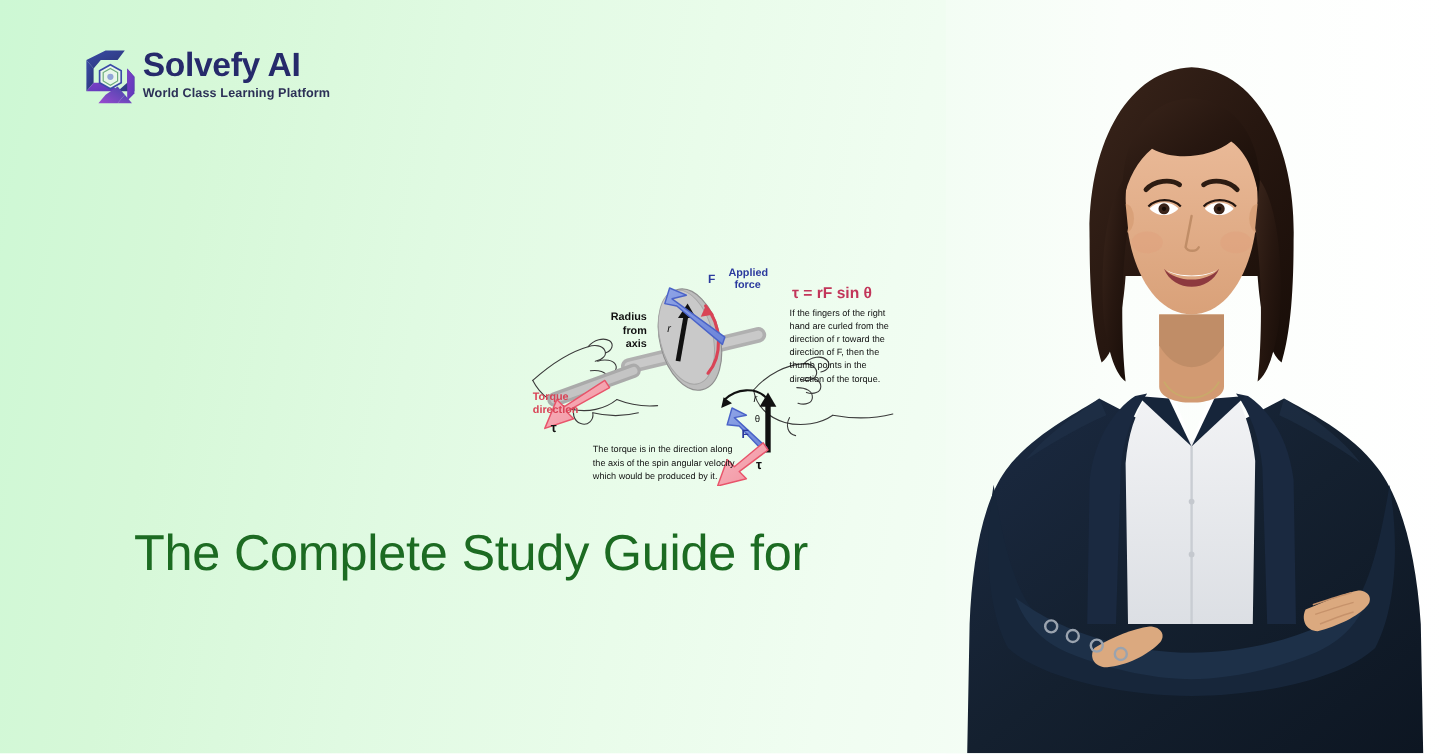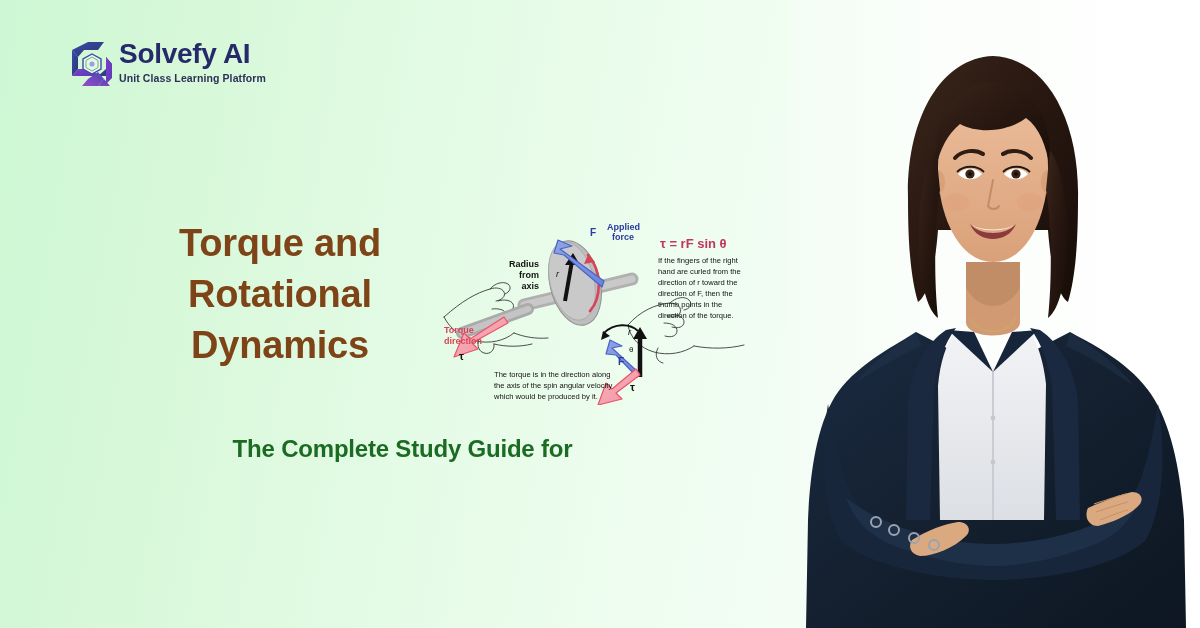--- a/index.html
+++ b/index.html
@@ -48,23 +48,23 @@
     font-size:33px; font-weight:bold; color:#1c1c9c;
     letter-spacing:-0.2px; line-height:1.18;
   }
   .h-sub{
     position:absolute; left:0; top:218px; width:560px;
     text-align:center;
     font-size:38px; font-weight:bold; color:#7e4316;
     line-height:1.34; letter-spacing:-0.2px;
   }
   .h-tag{
-    position:absolute; left:10px; top:432px; width:785px;
+    position:absolute; left:0; top:432px; width:785px;
     text-align:center;
-    font-size:24px; font-weight:bold; color:#1c6b22;
+    font-size:42px; font-weight:normal; color:#1c6b22;
     line-height:1.38; letter-spacing:-0.2px;
   }
 
   
   .diagram{
     position:absolute; left:432px; top:205px;
     width:340px; height:200px;
   }
   .diagram svg{ display:block; width:340px; height:200px; }
 
@@ -109,30 +109,25 @@
 
         <g>
           <polygon points="24,16 33,21 33,31 24,36 15,31 15,21" fill="#e8f7ea" stroke="#3b4ba8" stroke-width="1.4"></polygon>
           <polygon points="24,19 30,22.5 30,29.5 24,33 18,29.5 18,22.5" fill="none" stroke="#6fae7c" stroke-width="1"></polygon>
           <circle cx="24" cy="26" r="2.6" fill="#4a63c8" opacity="0.55"></circle>
         </g>
       </svg>
     </span>
     <span class="logo-text">
       <span class="logo-word">Solvefy AI</span>
-      <span class="logo-tag">Unit  Class Learning Platform</span>
+      <span class="logo-tag">World  Class Learning Platform</span>
     </span>
   </div>
 
 
-  <div class="h-sub">
-    <div>Torque and</div>
-    <div>Rotational</div>
-    <div>Dynamics</div>
-  </div>
 
   <div class="h-tag">
     <div>The Complete Study Guide for</div>
   </div>
 
   <div class="diagram">
     <svg viewBox="0 0 340 200" xmlns="http://www.w3.org/2000/svg">
       <defs>
         <linearGradient id="blueArrow" x1="0" y1="0" x2="1" y2="1">
           <stop offset="0" stop-color="#8fa4e6"></stop>

